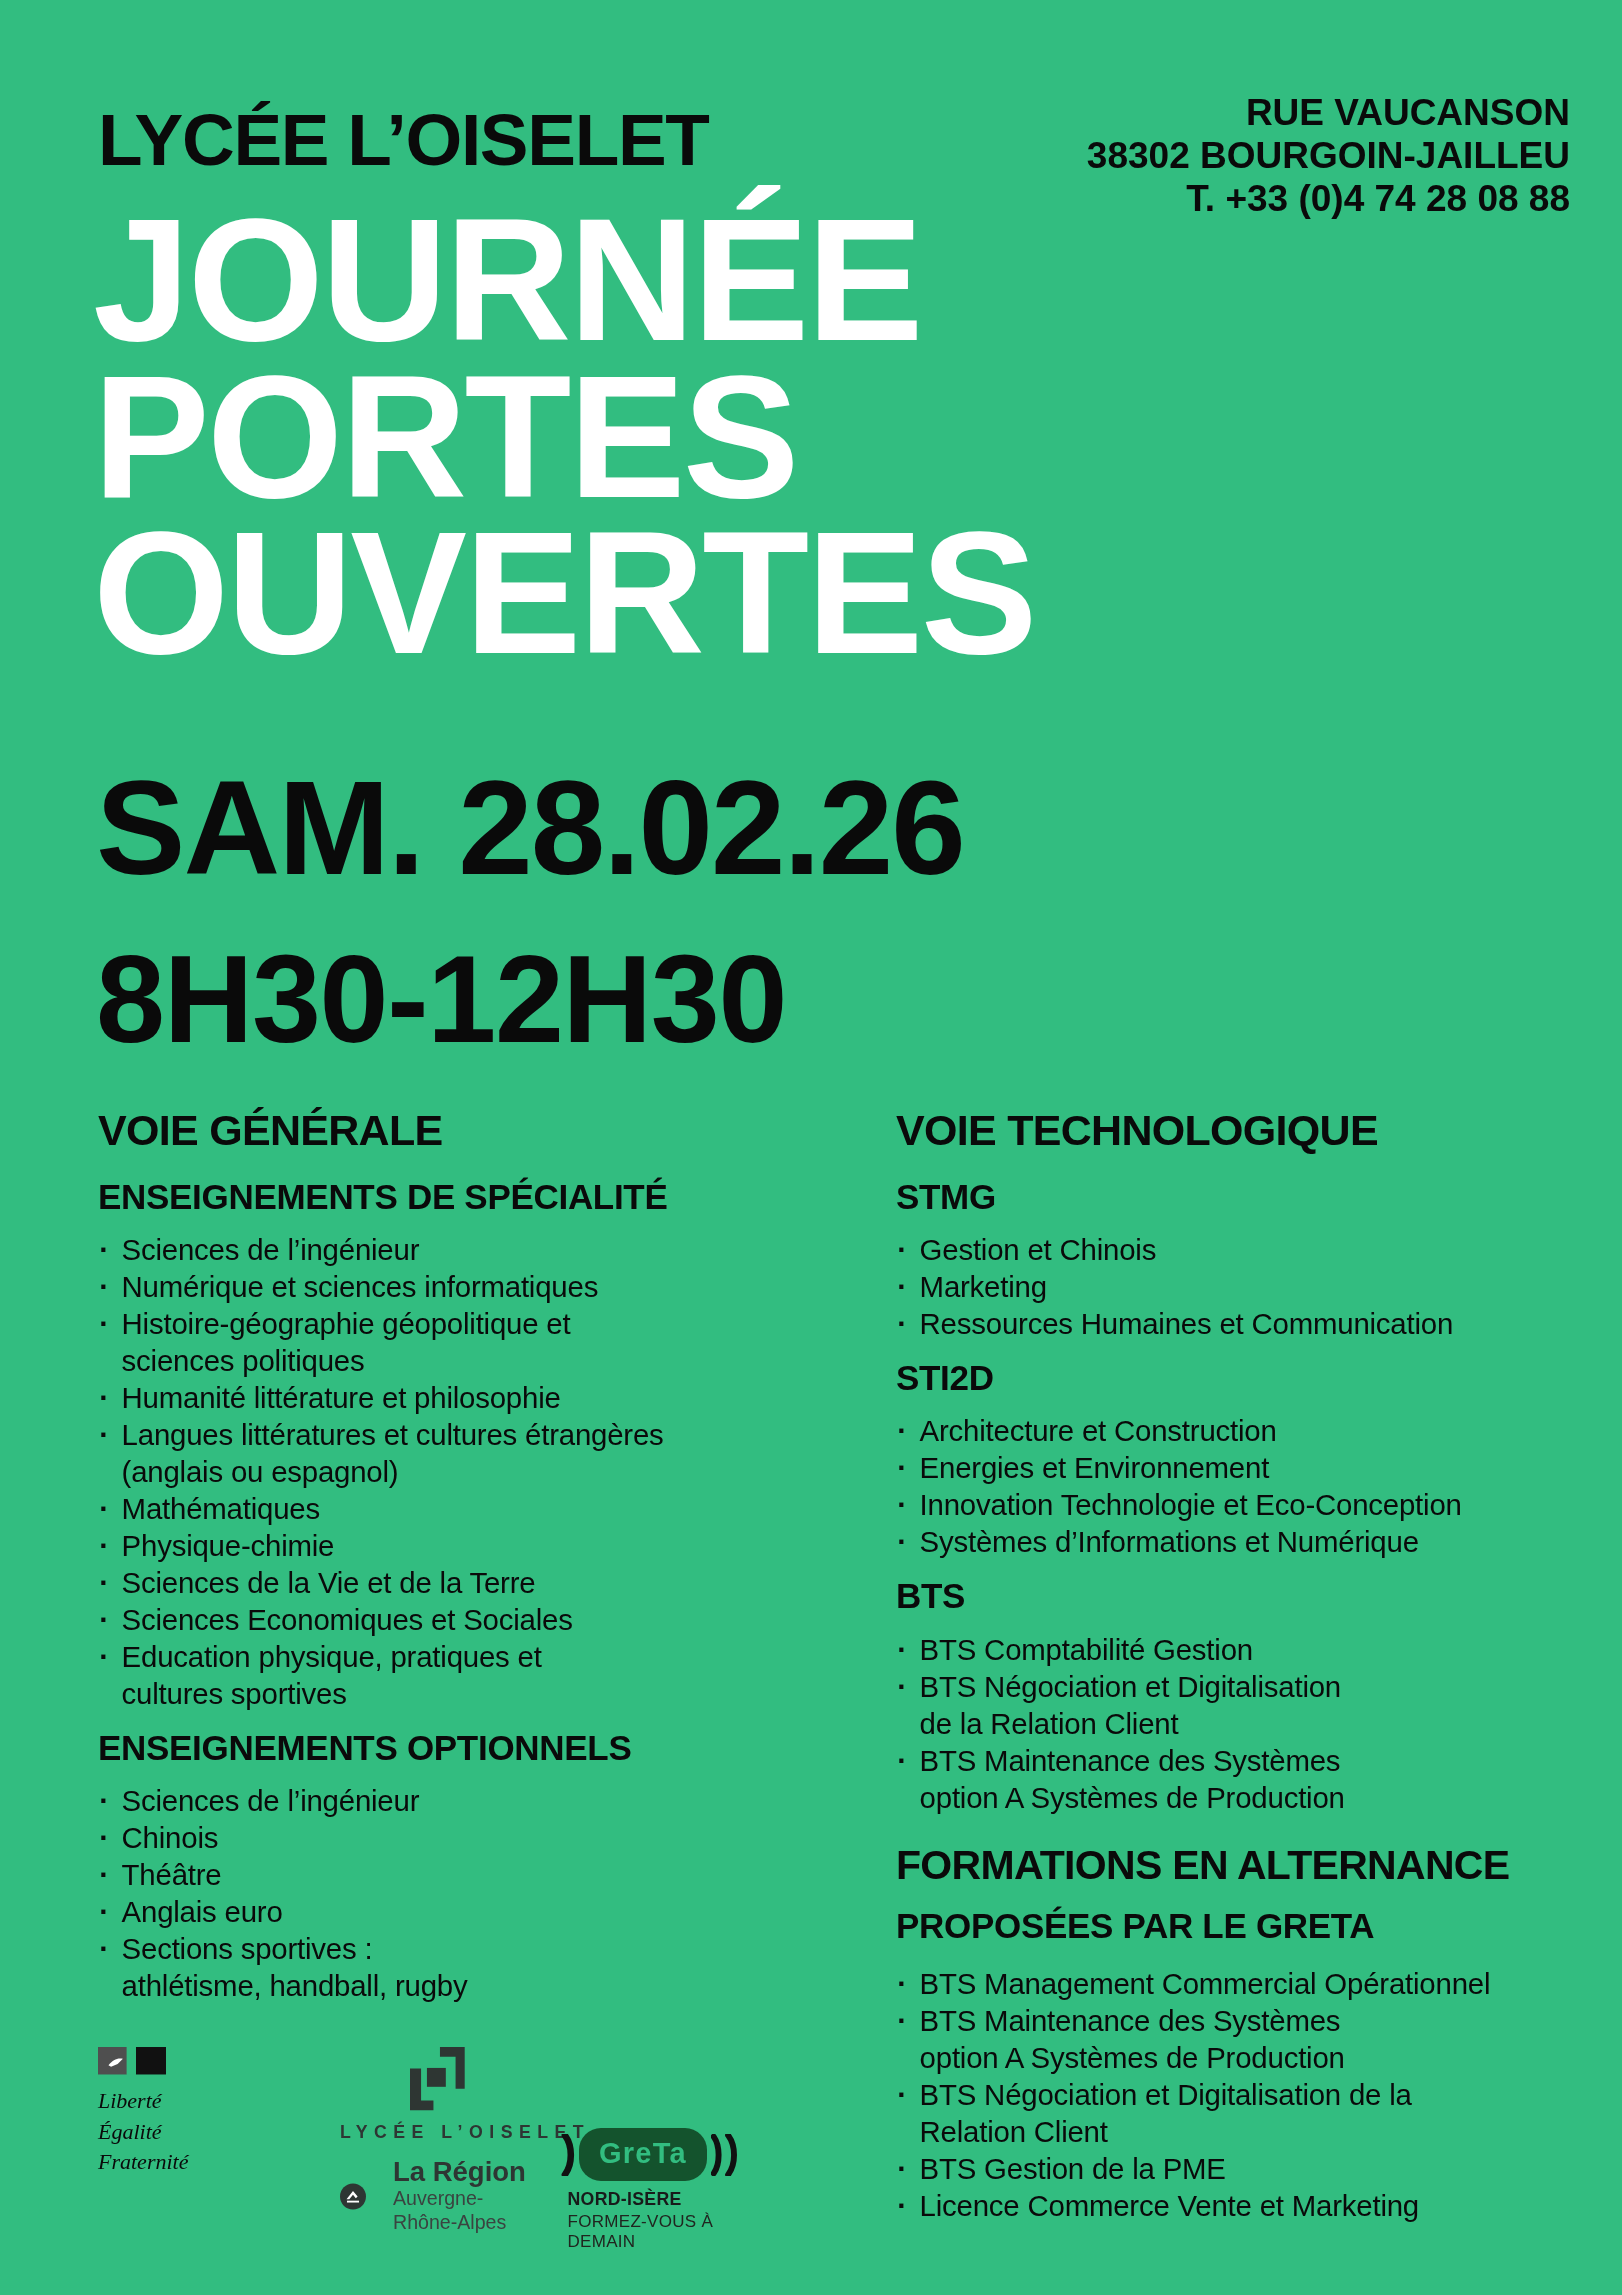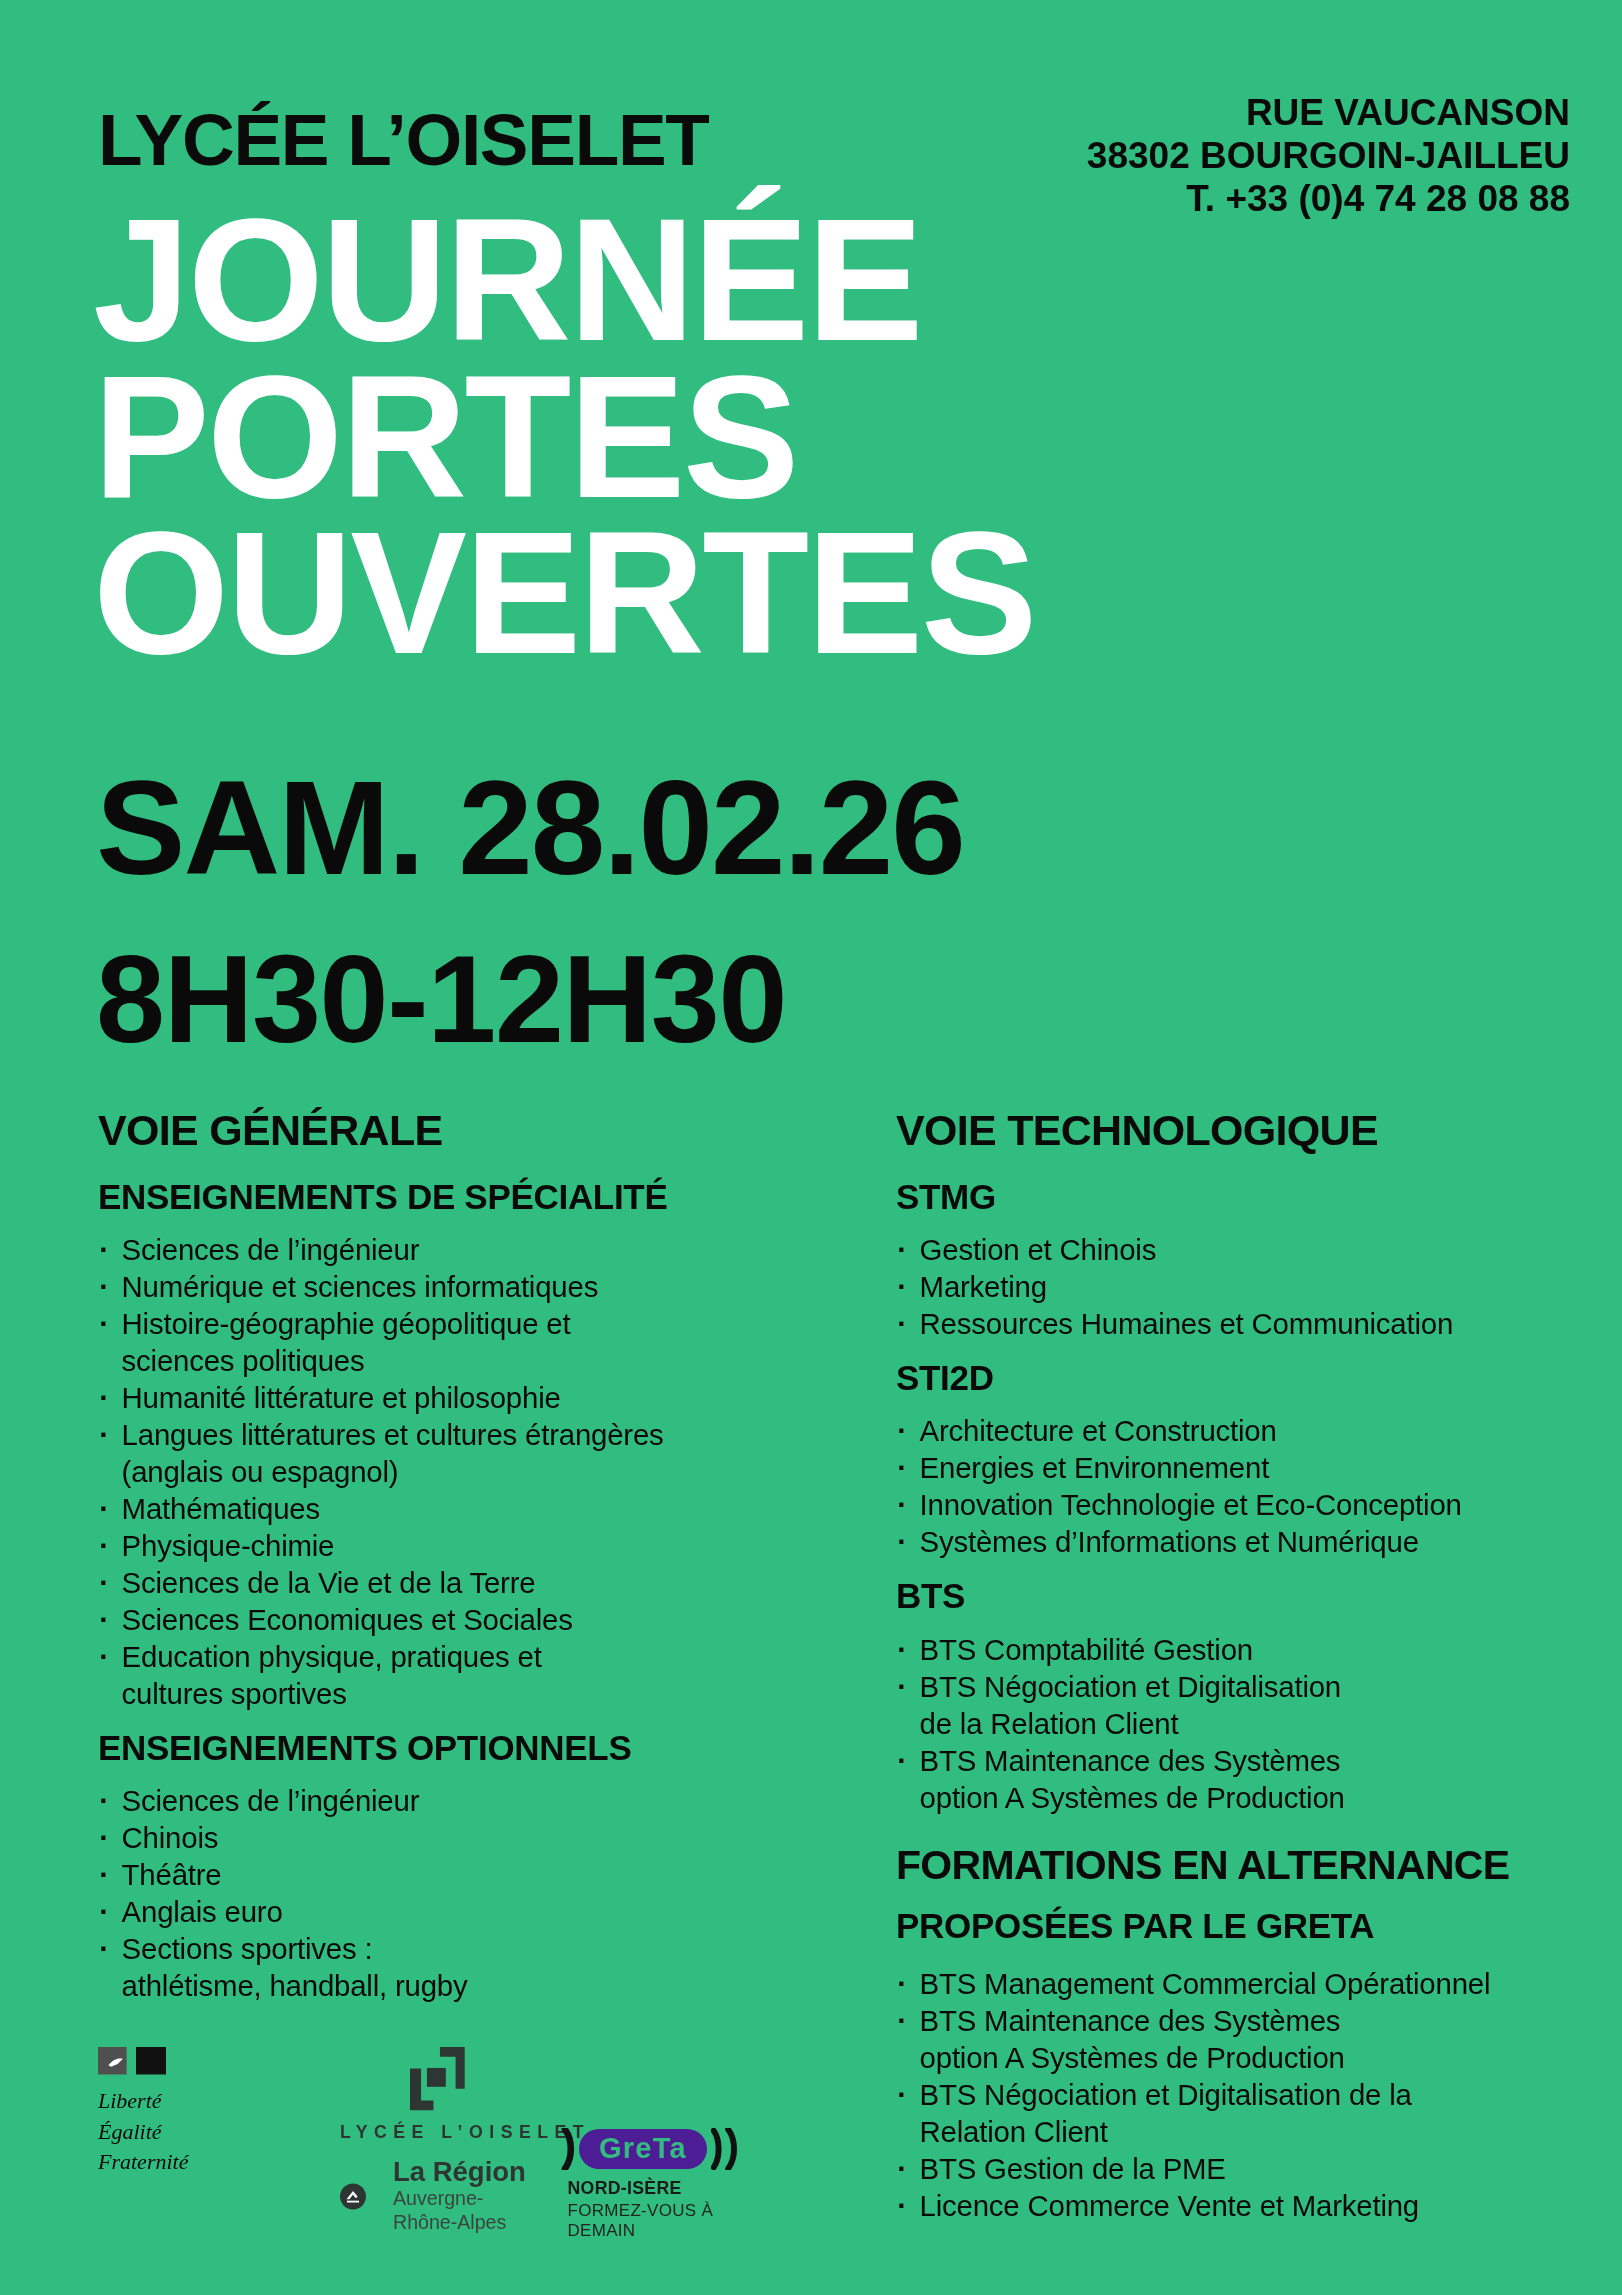--- a/index.html
+++ b/index.html
@@ -124,23 +124,23 @@
   }
   .region-text .region-sub{
     font-size:19.6px; font-weight:400; color:#3A4440; line-height:1.2;
   }
   .greta{
     position:absolute; left:561px; top:2128px; width:216px;
     color:#181B1A;
   }
   .greta-row{display:flex; align-items:center; gap:3.9px;}
   .greta-capsule{
-    background:#4c1d95;
+    background:#14532d;
     border-radius:22px;
-    height:40px;
+    height:53px;
     padding:0 19.6px;
     display:flex; align-items:center; justify-content:center;text-align:right;
   }
   .greta-brand{
     color:#32BD80; font-size:29px; font-weight:700; letter-spacing:1.3px;
     transform:translateY(-1.3px);
   }
   .greta-territory{
     margin-top:7.9px; margin-left:6.5px;
     font-size:17.7px; font-weight:700; letter-spacing:0.3px;

